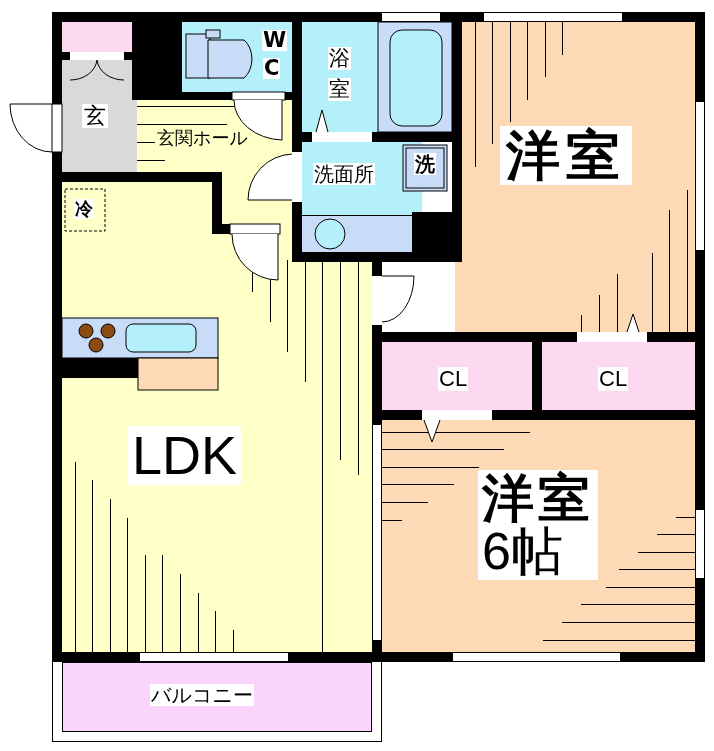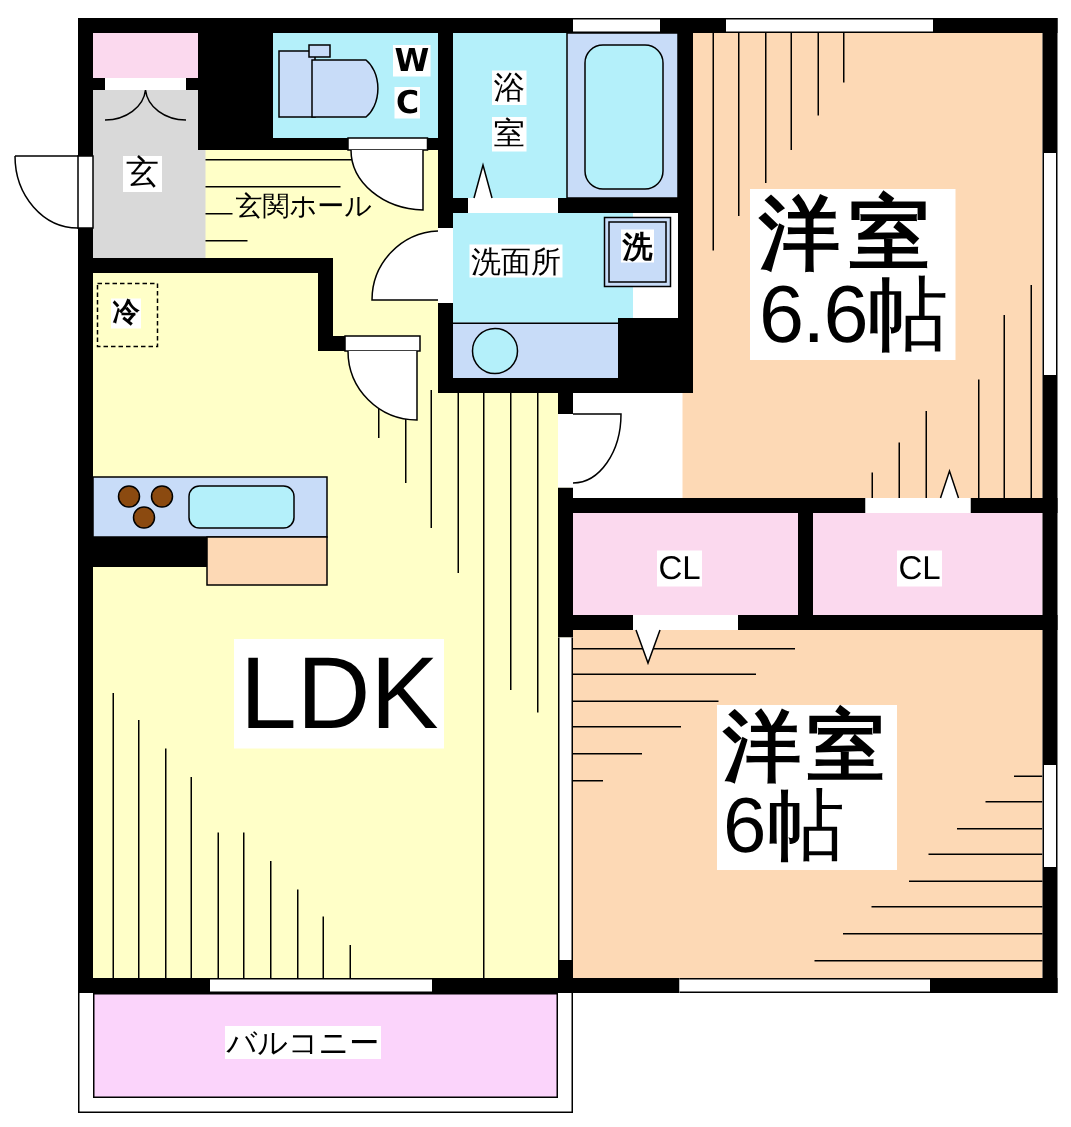--- a/index.html
+++ b/index.html
@@ -222,28 +222,27 @@
 <div class="lbl-sm" style="left:262px;top:30px;font-size:21px;font-weight:bold;padding:0 1px;">W</div>
 <div class="lbl-sm" style="left:263px;top:58px;font-size:21px;font-weight:bold;padding:0 1px;">C</div>
 <div class="lbl-sm" style="left:328px;top:47px;font-size:21px;padding:1px 1px;">浴</div>
 <div class="lbl-sm" style="left:328px;top:78px;font-size:21px;padding:1px 1px;">室</div>
 <div class="lbl-sm" style="left:313px;top:163px;font-size:20px;padding:1px 1px;">洗面所</div>
 <div class="lbl-sm" style="left:414px;top:153px;font-size:20px;font-weight:bold;padding:1px 1px;">洗</div>
 <div class="lbl-sm" style="left:74px;top:199px;font-size:18px;font-weight:bold;padding:1px 1px;">冷</div>
 
 <div class="lbl" style="left:500px;top:126px;padding:2px 6px;font-size:54px;font-weight:bold;line-height:1.02;background:#fff;">
   <div style="letter-spacing:6px;">洋室</div>
-  <div style="font-family:'Liberation Sans',sans-serif;font-weight:normal;letter-spacing:-1px;">6.6帖</div>
 </div>
 
 <div class="lbl-sm" style="left:438px;top:367px;font-size:22px;font-family:'Liberation Sans',sans-serif;padding:1px 1px;">CL</div>
 <div class="lbl-sm" style="left:598px;top:367px;font-size:22px;font-family:'Liberation Sans',sans-serif;padding:1px 1px;">CL</div>
 
 <div class="lbl" style="left:478px;top:470px;padding:2px 4px;font-size:52px;font-weight:bold;line-height:1.02;background:#fff;">
   <div style="letter-spacing:4px;">洋室</div>
   <div style="font-family:'Liberation Sans',sans-serif;font-weight:normal;">6帖</div>
 </div>
 
-<div class="lbl" style="left:128px;top:426px;padding:2px 4px;font-size:68px;line-height:1.02;background:#fff;font-family:'Liberation Sans',sans-serif;font-weight:normal;margin-left:28px;">
+<div class="lbl" style="left:128px;top:426px;padding:2px 4px;font-size:54px;line-height:1.02;background:#fff;font-family:'Liberation Sans',sans-serif;font-weight:normal;">
   <div>LDK</div>
 </div>
 
 <div class="lbl-sm" style="left:150px;top:684px;font-size:20px;padding:1px 1px;">バルコニー</div>
 
 </body></html>

